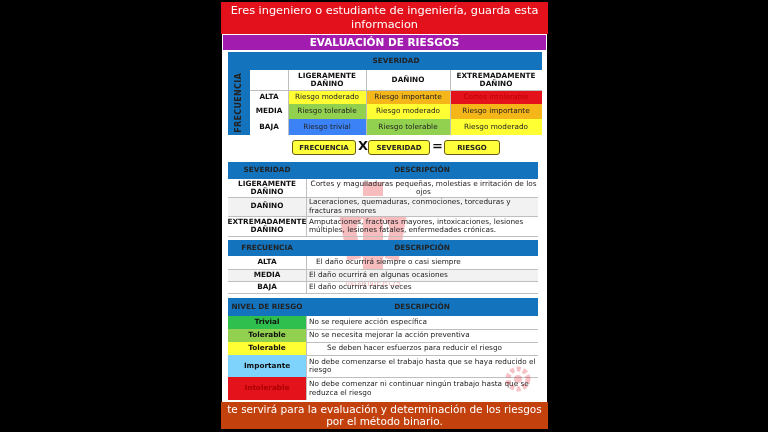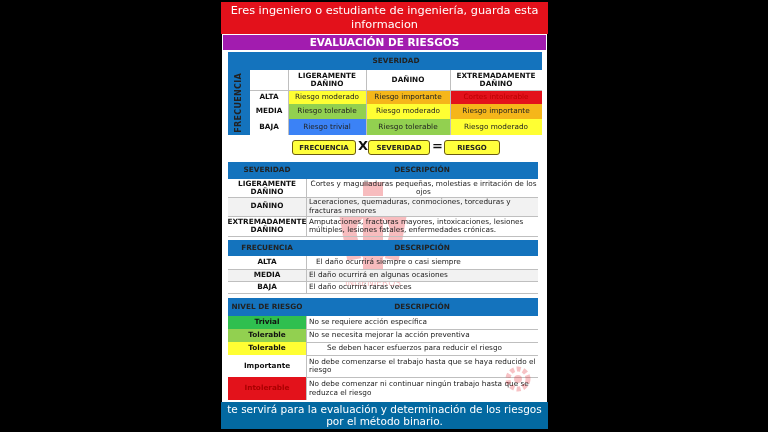--- a/index.html
+++ b/index.html
@@ -19,21 +19,21 @@
   .cell.left { justify-content: flex-start; text-align: left; padding-left: 3px; }
   .bold { font-weight: bold; color: #111; }
   .grid-line { position: absolute; background: #bfbfbf; }
   .vert-text { writing-mode: vertical-rl; transform: rotate(180deg); font-size: 8px; letter-spacing: 0.3px; }
 
   .formula-box { position: absolute; top: 140px; height: 15px; border: 1.5px solid #6b5b13;
     border-radius: 3px; background: #ffff3c; font-size: 7px; font-weight: bold; color: #222;
     display: flex; align-items: center; justify-content: center; }
   .op { position: absolute; top: 138px; font-weight: 900; font-size: 13px; color: #111; }
 
-  .bottom-banner { left: 221px; top: 402px; width: 327px; height: 27px; background: #0369a1;
+  .bottom-banner { left: 221px; top: 402px; width: 327px; height: 27px; background: #c2410c;
     color: #fff; text-align: center; font-size: 10.5px; line-height: 12px; padding-top: 1px; white-space: nowrap; overflow: hidden; }
 
   .watermark { left: 338px; top: 182px; width: 70px; height: 110px; opacity: 0.28; pointer-events: none; }
   .watermark2 { left: 500px; top: 363px; width: 36px; height: 36px; opacity: 0.25; pointer-events: none; }
 </style>
 </head>
 <body>
 
 <div class="abs top-banner">
   <div>Eres ingeniero o estudiante de ingeniería, guarda esta</div>
@@ -133,21 +133,21 @@
 <div>
   <div class="cell blue" style="left:228px;top:298px;width:78px;height:18px;text-align:right;">NIVEL DE RIESGO</div>
   <div class="cell blue" style="left:306px;top:298px;width:232px;height:18px;">DESCRIPCIÓN</div>
 
   <div class="cell bold" style="left:228px;top:316px;width:78px;height:13px;background:#2fbf4f;">Trivial</div>
   <div class="cell left" style="left:306px;top:316px;width:232px;height:13px;">No se requiere acción específica</div>
   <div class="cell bold" style="left:228px;top:329px;width:78px;height:13px;background:#92d050;">Tolerable</div>
   <div class="cell left" style="left:306px;top:329px;width:232px;height:13px;">No se necesita mejorar la acción preventiva</div>
   <div class="cell bold" style="left:228px;top:342px;width:78px;height:13px;background:#ffff33;">Tolerable</div>
   <div class="cell left" style="left:324px;top:342px;width:232px;height:13px;">Se deben hacer esfuerzos para reducir el riesgo</div>
-  <div class="cell bold" style="left:228px;top:355px;width:78px;height:22px;background:#ffffff;">Importante</div>
+  <div class="cell bold" style="left:228px;top:355px;width:78px;height:22px;background:#7dd3fc;">Importante</div>
   <div class="cell left" style="left:306px;top:355px;width:232px;height:22px;">No debe comenzarse el trabajo hasta que se haya reducido el riesgo</div>
   <div class="cell bold" style="left:228px;top:377px;width:78px;height:23px;background:#e3121b;color:#a00;">Intolerable</div>
   <div class="cell left" style="left:306px;top:377px;width:232px;height:23px;">No debe comenzar ni continuar ningún trabajo hasta que se reduzca el riesgo</div>
 
   <div class="grid-line" style="left:306px;top:316px;width:1px;height:84px;"></div>
   <div class="grid-line" style="left:306px;top:329px;width:232px;height:1px;"></div>
   <div class="grid-line" style="left:306px;top:342px;width:232px;height:1px;"></div>
   <div class="grid-line" style="left:306px;top:355px;width:232px;height:1px;"></div>
   <div class="grid-line" style="left:306px;top:377px;width:232px;height:1px;"></div>
 </div>

